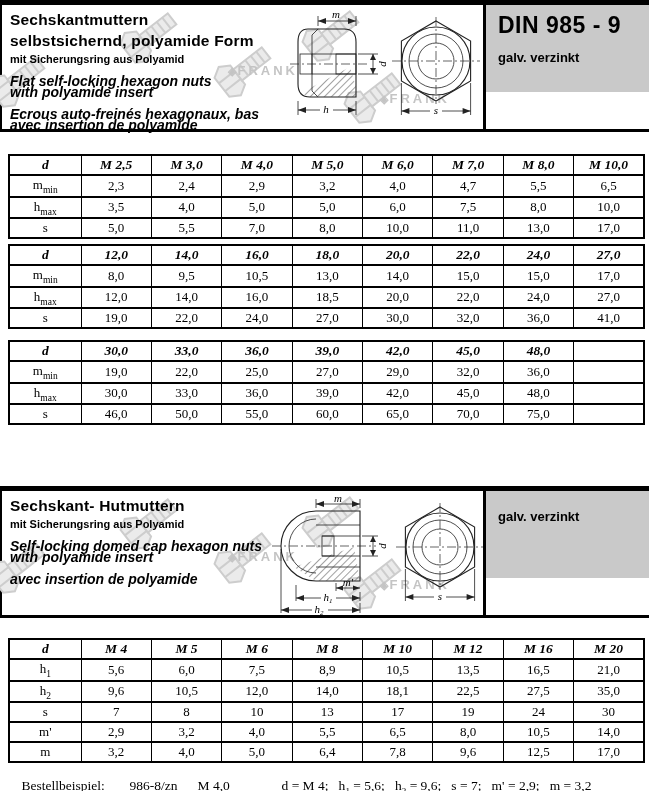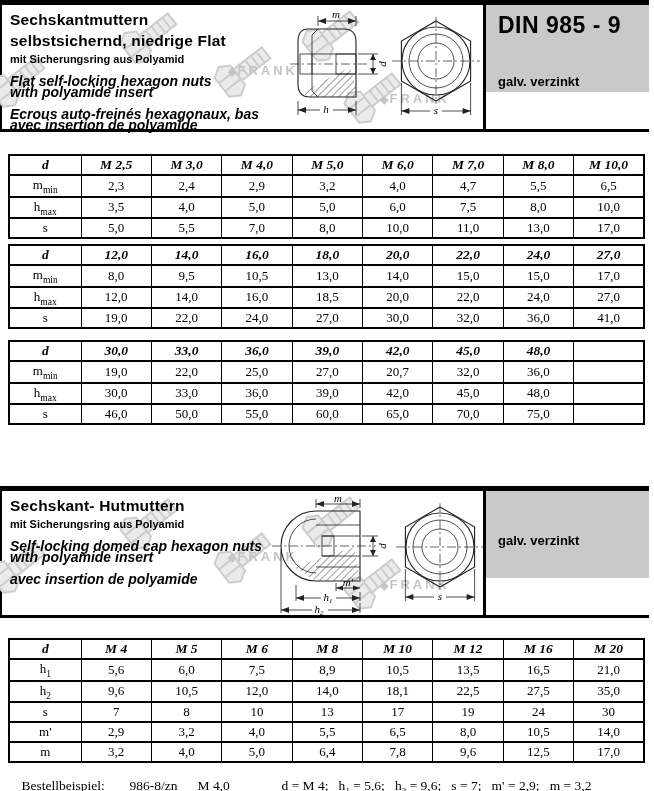--- a/index.html
+++ b/index.html
@@ -10,21 +10,21 @@
        border-top:5px solid #000;border-bottom:3px solid #000;border-left:2px solid #000;background:#fff;}
   .sec1{top:0;} .sec2{top:486px;}
   .hdr-text{position:absolute;left:8px;top:4px;z-index:3;font-family:"Liberation Sans",sans-serif;font-weight:bold;}
   .h-title{font-size:15.5px;line-height:21px;letter-spacing:.2px;}
   .h-sub{font-size:11px;margin-top:2px;}
   .h-desc{font-size:14px;line-height:11px;margin-top:11px;font-style:italic;}
   .vdivider{position:absolute;left:481px;top:0;height:100%;width:3px;background:#000;z-index:4;}
   .din-box{position:absolute;left:484px;top:0;right:0;height:87px;background:#c9c9c9;z-index:4;
            box-sizing:border-box;padding:7px 0 0 12px;font-family:"Liberation Sans",sans-serif;font-weight:bold;}
   .din-title{font-size:23px;letter-spacing:.5px;}
-  .din-finish{font-size:13px;margin-top:35px;}
+  .din-finish{font-size:13px;margin-top:11px;}
   
   .wm{position:absolute;z-index:1;}
   .wm-frank{color:#c4c4c4;font-family:"Liberation Sans",sans-serif;font-weight:bold;
             font-size:13px;letter-spacing:3px;}
   .wm-frank .dia{font-size:11px;letter-spacing:1px;}
   
   .draw{position:absolute;z-index:2;}
   .dline{stroke:#222;stroke-width:1.1;fill:none;}
   .thin{stroke:#222;stroke-width:.8;fill:none;}
   .cline{stroke:#222;stroke-width:.7;fill:none;stroke-dasharray:9 3 2 3;}
@@ -85,21 +85,21 @@
           <use href="#bolt"></use>
         </svg></div>
     <div class="wm" style="left:-14px;top:52px;transform:rotate(-38deg);"><svg width="64" height="44">
           <use href="#bolt"></use>
         </svg></div>
     <div class="wm wm-frank" style="left:226px;top:58px;"><span class="dia">◈</span><span>FRANK</span></div>
     <div class="wm wm-frank" style="left:378px;top:86px;"><span class="dia">◈</span><span>FRANK</span></div>
 
     <div class="hdr-text">
       <div class="h-title">Sechskantmuttern</div>
-      <div class="h-title">selbstsichernd, niedrige Flat</div>
+      <div class="h-title">selbstsichernd, polyamide Form</div>
       <div class="h-sub">mit Sicherungsring aus Polyamid</div>
       <div class="h-desc">
         <div>Flat self-locking hexagon nuts</div>
         <div>with polyamide insert</div>
       </div>
       <div class="h-desc">
         <div>Ecrous auto-freinés hexagonaux, bas</div>
         <div>avec insertion de polyamide</div>
       </div>
     </div>
@@ -306,21 +306,21 @@
           <td class="hcell">45,0</td>
           <td class="hcell">48,0</td>
           <td class="hcell"></td>
         </tr>
         <tr>
           <td><span>m</span><sub>min</sub></td>
           <td>19,0</td>
           <td>22,0</td>
           <td>25,0</td>
           <td>27,0</td>
-          <td>20,7</td>
+          <td>29,0</td>
           <td>32,0</td>
           <td>36,0</td>
           <td></td>
         </tr>
         <tr>
           <td><span>h</span><sub>max</sub></td>
           <td>30,0</td>
           <td>33,0</td>
           <td>36,0</td>
           <td>39,0</td>

